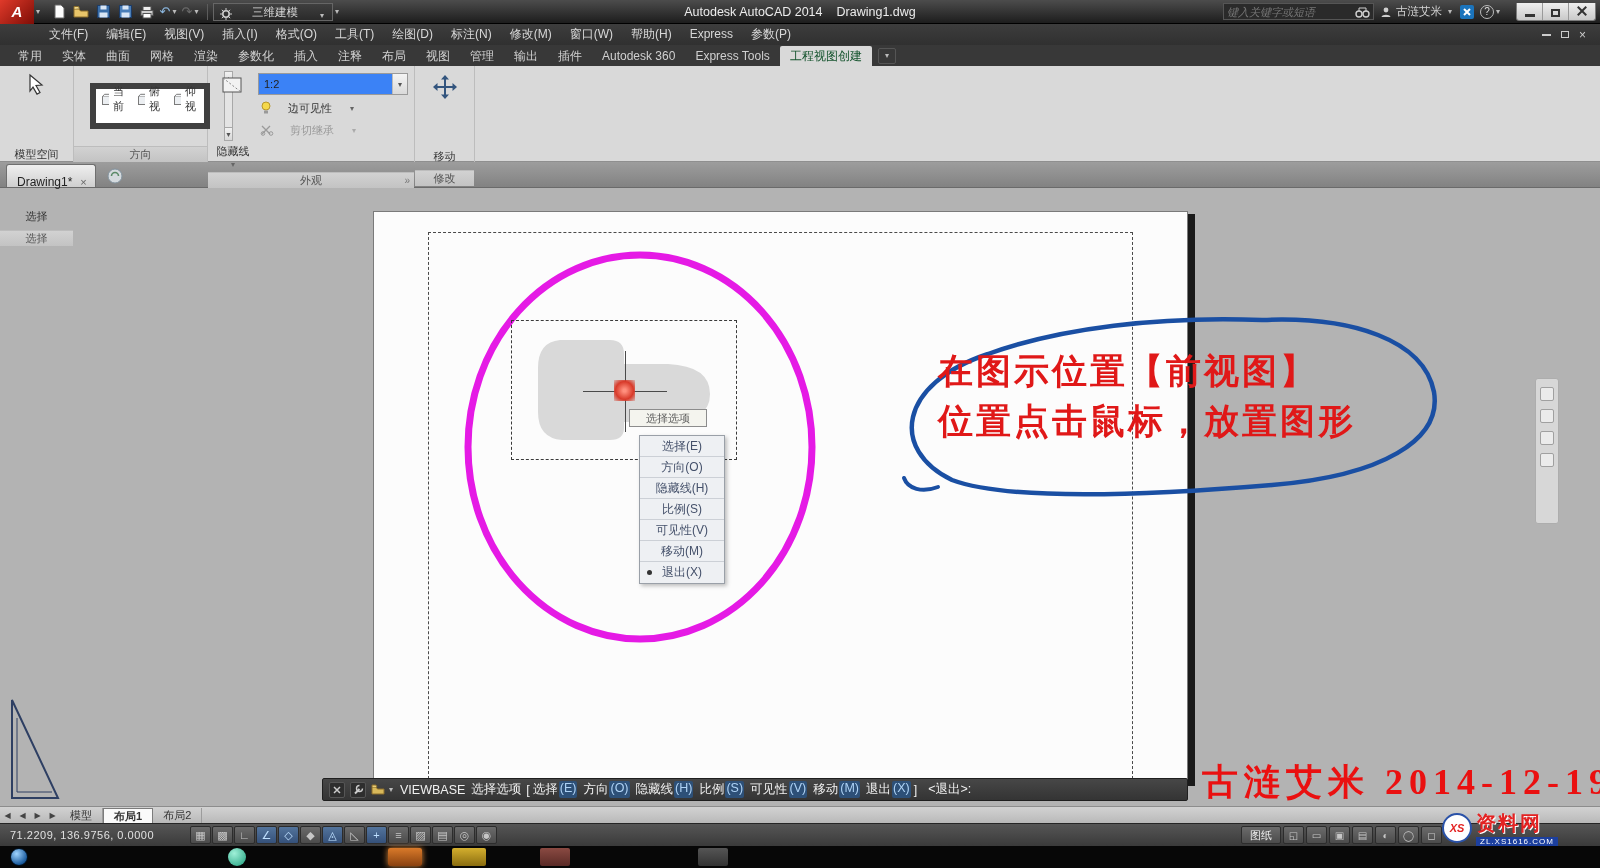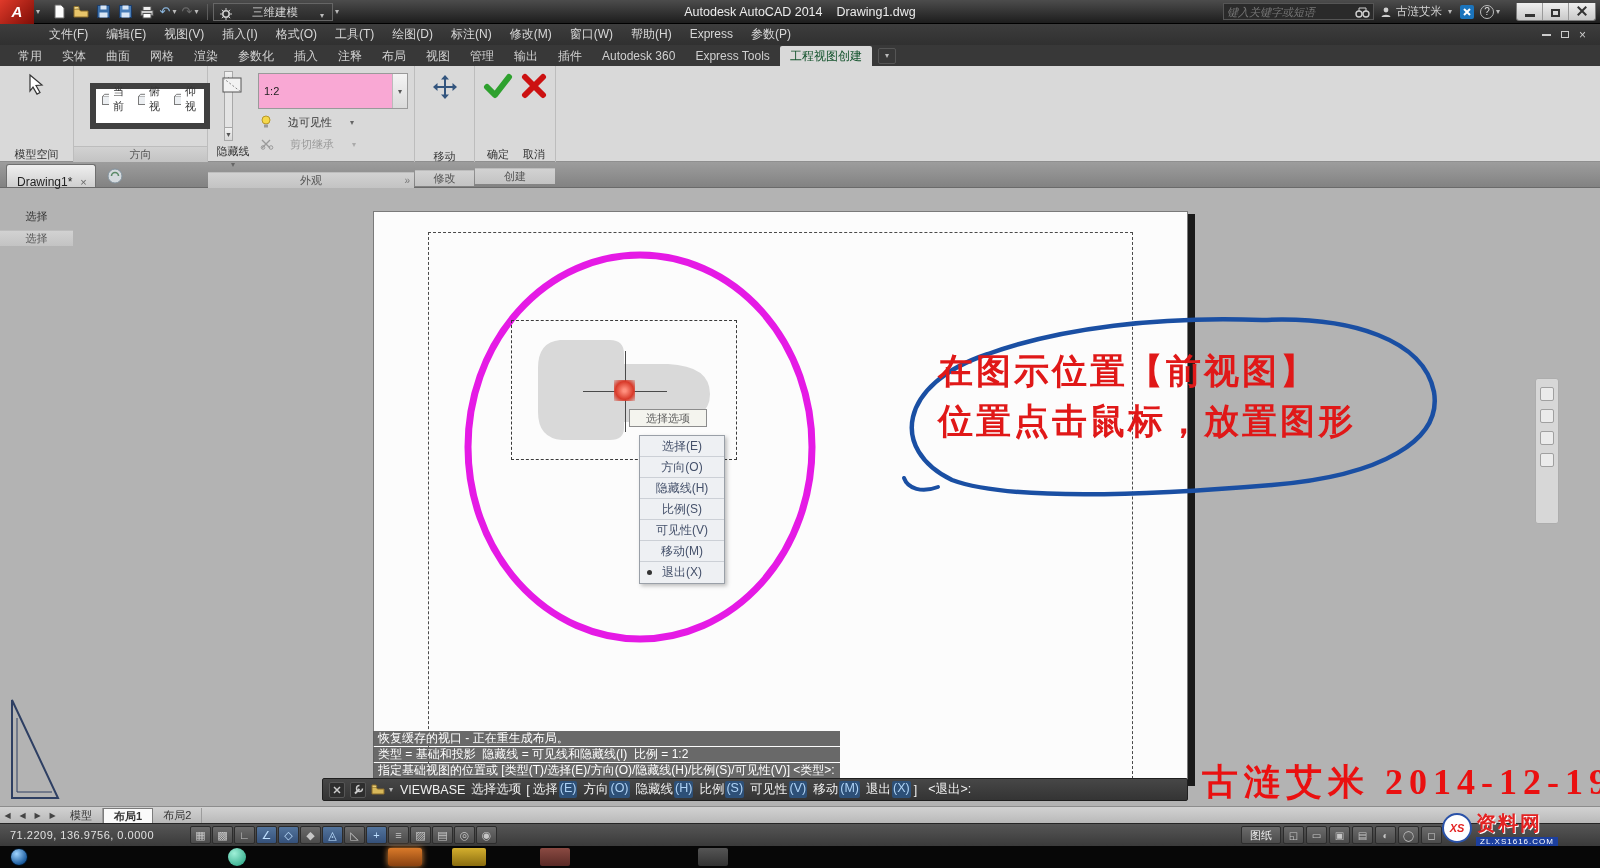--- a/index.html
+++ b/index.html
@@ -59,21 +59,21 @@
   .orientwrap{display:flex;width:100%;}
   .orientlist{flex:1;background:#fff;border:6px solid #404040;margin:14px;display:flex;flex-direction:row;}
   .orow{display:flex;align-items:center;gap:4px;height:20px;padding:0 4px;font-size:11px;color:#333;cursor:pointer;}
   .oscroll{width:14px;display:flex;flex-direction:column;margin:2px 0;}
   .osb{flex:0 0 14px;border:1px solid #a8a8a8;background:linear-gradient(#f2f2f2,#d8d8d8);font-size:7px;color:#555;display:flex;align-items:center;justify-content:center;cursor:pointer;}
   .osl{flex:1;border:1px solid #a8a8a8;border-top:none;border-bottom:none;background:#e4e4e4;}
   .appwrap{display:flex;width:100%;}
   .hlbtn{width:46px;display:flex;flex-direction:column;align-items:center;padding-top:5px;gap:2px;cursor:pointer;}
   .hlbtn .blbl{font-size:11px;}
   .appcol{flex:1;display:flex;flex-direction:column;gap:4px;padding:4px 4px 0 2px;}
-  .combo{display:flex;align-items:center;background:#f9a8d4;border:1px solid #9a9a9a;height:36px;font-size:11px;color:#222;}
+  .combo{display:flex;align-items:center;background:#3b82f6;border:1px solid #9a9a9a;height:22px;font-size:11px;color:#222;}
   .combo .val{flex:1;padding-left:5px;}
   .combo .cbtn2{width:15px;height:100%;border-left:1px solid #bbb;background:linear-gradient(#f4f4f4,#dadada);font-size:8px;color:#555;display:flex;align-items:center;justify-content:center;}
   .rowbtn{display:flex;align-items:center;gap:16px;font-size:11px;color:#333;cursor:pointer;height:18px;padding:0 2px;}
   .rowbtn.disabled{color:#9a9a9a;cursor:default;}
   .cv-check,.cv-x{display:flex;align-items:center;justify-content:center;}
 
   
   .doctabs{position:absolute;top:162px;left:0;right:0;height:26px;background:linear-gradient(#9d9d9d,#828282);border-bottom:1px solid #6a6a6a;display:flex;align-items:flex-end;padding-left:6px;z-index:26;}
   .dtab{height:23px;background:linear-gradient(#efefef,#cfcfcf);border:1px solid #6f6f6f;border-bottom:none;border-radius:3px 3px 0 0;display:flex;align-items:center;gap:8px;padding:12px 8px 0 10px;font-size:12px;color:#222;cursor:pointer;}
   .tclose{font-size:11px;color:#666;cursor:pointer;}
@@ -407,43 +407,20 @@
               <path d="M14 2l-4 4.5h8zM14 26l-4-4.5h8zM2 14l4.5-4v8zM26 14l-4.5-4v8z" fill="#33557e"></path>
             </svg>
           <div class="blbl"><span>移动</span></div>
         </div>
       </div>
       <div class="pfoot">
           <span>修改</span>
         </div>
     </div>
 
-    <div class="panel" style="left:475px;width:81px;">
-      <div class="pbody" style="gap:4px;justify-content:center;">
-        <div class="bigbtn">
-          <span class="cv-check">
-              <svg width="30" height="26">
-                <path d="M4 14l8 8L26 4" fill="none" stroke="#2ea12e" stroke-width="6" stroke-linecap="round" stroke-linejoin="round"></path>
-              </svg>
-            </span>
-          <div class="blbl"><span>确定</span></div>
-        </div>
-        <div class="bigbtn">
-          <span class="cv-x">
-              <svg width="26" height="26">
-                <path d="M4 4l18 18M22 4L4 22" stroke="#cc1111" stroke-width="6" stroke-linecap="round"></path>
-              </svg>
-            </span>
-          <div class="blbl"><span>取消</span></div>
-        </div>
-      </div>
-      <div class="pfoot">
-          <span>创建</span>
-        </div>
-    </div>
   </div>
 
   <div class="doctabs">
     <div class="dtab">
       <span>Drawing1*</span>
       <span class="tclose">×</span>
     </div>
     <div class="dticon">
       <svg width="16" height="16">
           <circle cx="8" cy="8" r="7" fill="#d4dade" stroke="#82929e"></circle>
@@ -510,25 +487,20 @@
       <path d="M17 530 L17 604 L52 604" fill="none" stroke="#2e3f63" stroke-width="1"></path>
     </svg>
 
     <div class="navbar">
       <div class="nvi"></div>
       <div class="nvi"></div>
       <div class="nvi"></div>
       <div class="nvi"></div>
     </div>
 
-    <div class="cmdhist">
-      <span class="chl">恢复缓存的视口 - 正在重生成布局。</span>
-      <span class="chl">类型 = 基础和投影  隐藏线 = 可见线和隐藏线(I)  比例 = 1:2</span>
-      <span class="chl">指定基础视图的位置或 [类型(T)/选择(E)/方向(O)/隐藏线(H)/比例(S)/可见性(V)] &lt;类型&gt;:</span>
-    </div>
 
     <div class="cmdbar">
       <div class="cbtn">
           <svg width="8" height="8">
             <path d="M1 1l6 6M7 1L1 7" stroke="#ccc" stroke-width="1.5"></path>
           </svg>
         </div>
       <div class="cbtn">
           <svg width="11" height="11">
             <path d="M2 9.5l4.5-4.5" stroke="#ccc" stroke-width="2"></path>

